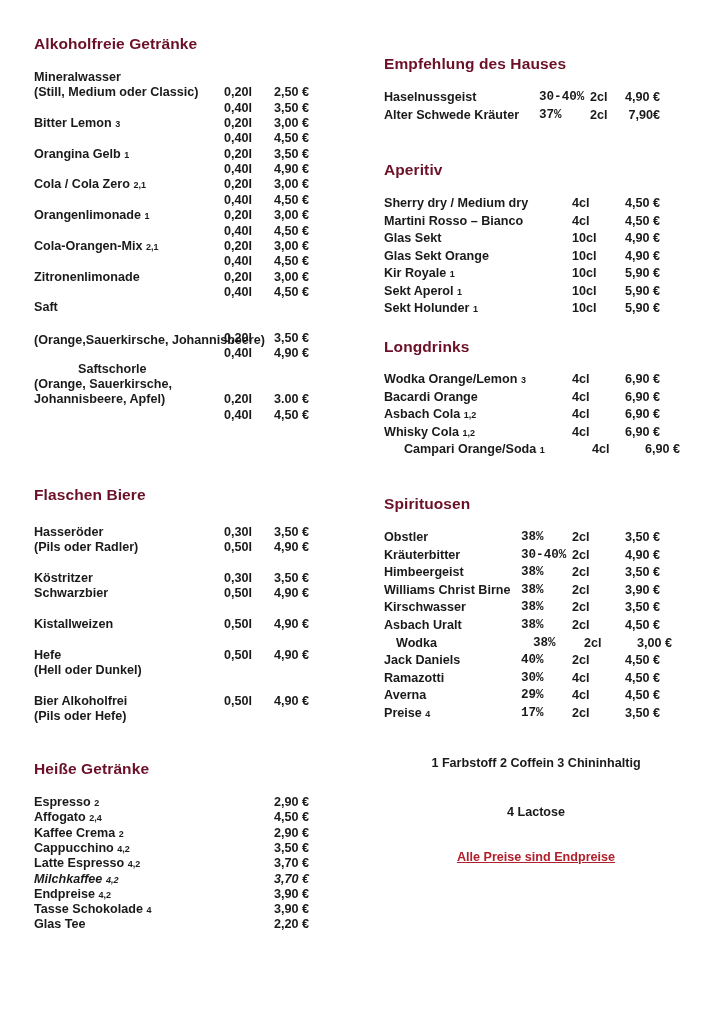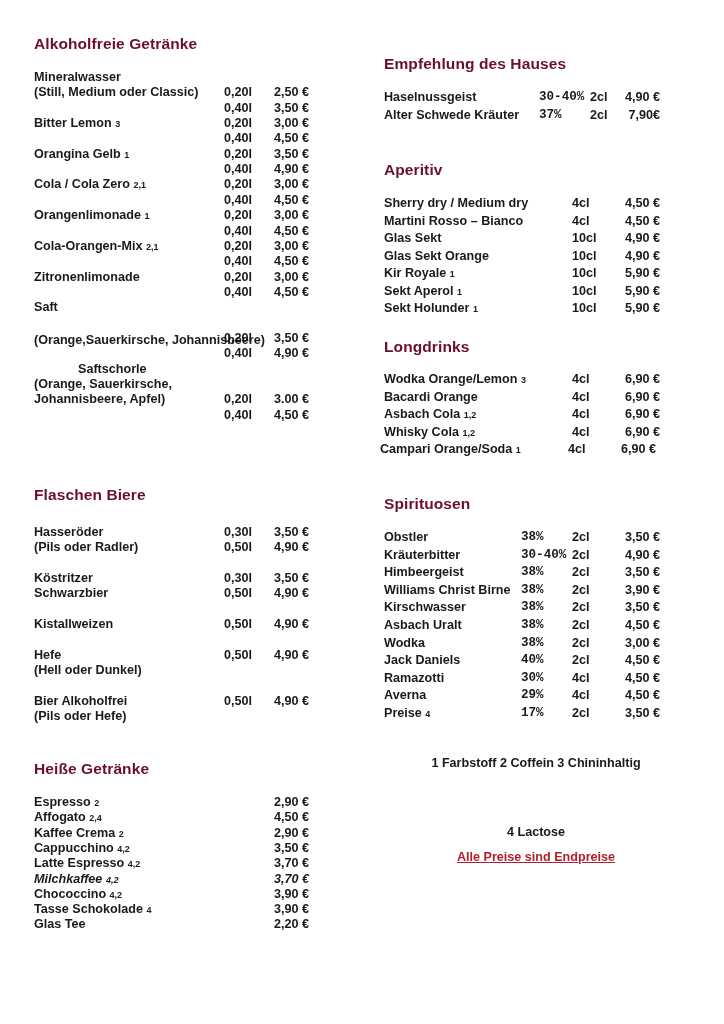--- a/index.html
+++ b/index.html
@@ -196,21 +196,21 @@
     </div>
     <div class="row l" style="left:34px;top:856.2px;width:290px;">
       <span class="name"><span style="position:static">Latte Espresso</span> <span class="fn" style="position:static">4,2</span></span>
       <span class="price">3,70 €</span>
     </div>
     <div class="row l" style="left:34px;top:871.5px;width:290px;font-style:italic;">
       <span class="name"><span style="position:static">Milchkaffee</span> <span class="fn" style="position:static">4,2</span></span>
       <span class="price">3,70 €</span>
     </div>
     <div class="row l" style="left:34px;top:886.8px;width:290px;">
-      <span class="name"><span style="position:static">Chococcino</span> <span class="fn" style="position:static">4,2</span></span>
+      <span class="name"><span style="position:static">Endpreise</span> <span class="fn" style="position:static">4,2</span></span>
       <span class="price">3,90 €</span>
     </div>
     <div class="row l" style="left:34px;top:902.1px;width:290px;">
       <span class="name"><span style="position:static">Tasse Schokolade</span> <span class="fn" style="position:static">4</span></span>
       <span class="price">3,90 €</span>
     </div>
     <div class="row l" style="left:34px;top:917.4px;width:290px;">
       <span class="name"><span style="position:static">Glas Tee</span></span>
       <span class="price">2,20 €</span>
     </div>
@@ -286,21 +286,21 @@
     <div class="row r" style="left:384px;top:407.2px;width:280px;">
       <span class="name"><span style="position:static">Asbach Cola </span> <span class="fn" style="position:static">1,2</span></span>
       <span class="vol" style="left:188px">4cl</span>
       <span class="price" style="left:216px">6,90 €</span>
     </div>
     <div class="row r" style="left:384px;top:424.8px;width:280px;">
       <span class="name"><span style="position:static">Whisky Cola</span> <span class="fn" style="position:static">1,2</span></span>
       <span class="vol" style="left:188px">4cl</span>
       <span class="price" style="left:216px">6,90 €</span>
     </div>
-    <div class="row r" style="left:380px;top:442.4px;width:280px;">
+    <div class="row r" style="left:404px;top:442.4px;width:280px;">
       <span class="name"><span style="position:static">Campari Orange/Soda</span> <span class="fn" style="position:static">1</span></span>
       <span class="vol" style="left:188px">4cl</span>
       <span class="price" style="left:216px">6,90 €</span>
     </div>
   </div>
 
 <div class="h" style="left:384px;top:495px;">Spirituosen</div>
 <div id="spir">
     <div class="row r" style="left:384px;top:530px;width:280px;">
       <span class="name"><span style="position:static">Obstler</span></span>
@@ -331,21 +331,21 @@
       <span class="pct" style="left:137px">38%</span>
       <span class="vol" style="left:188px">2cl</span>
       <span class="price" style="left:216px">3,50 €</span>
     </div>
     <div class="row r" style="left:384px;top:618px;width:280px;">
       <span class="name"><span style="position:static">Asbach Uralt</span></span>
       <span class="pct" style="left:137px">38%</span>
       <span class="vol" style="left:188px">2cl</span>
       <span class="price" style="left:216px">4,50 €</span>
     </div>
-    <div class="row r" style="left:384px;top:635.6px;width:280px;">
+    <div class="row r" style="left:396px;top:635.6px;width:280px;">
       <span class="name"><span style="position:static">Wodka</span></span>
       <span class="pct" style="left:137px">38%</span>
       <span class="vol" style="left:188px">2cl</span>
       <span class="price" style="left:216px">3,00 €</span>
     </div>
     <div class="row r" style="left:384px;top:653.2px;width:280px;">
       <span class="name"><span style="position:static">Jack Daniels</span></span>
       <span class="pct" style="left:137px">40%</span>
       <span class="vol" style="left:188px">2cl</span>
       <span class="price" style="left:216px">4,50 €</span>
@@ -364,14 +364,14 @@
     </div>
     <div class="row r" style="left:384px;top:706px;width:280px;">
       <span class="name"><span style="position:static">Preise</span> <span class="fn" style="position:static">4</span></span>
       <span class="pct" style="left:137px">17%</span>
       <span class="vol" style="left:188px">2cl</span>
       <span class="price" style="left:216px">3,50 €</span>
     </div>
   </div>
 
 <div class="legend" style="top:756px;">1  Farbstoff  2 Coffein   3 Chininhaltig</div>
-<div class="legend" style="top:805px;margin-top:20px;">4 Lactose</div>
+<div class="legend" style="top:805px;">4 Lactose</div>
 <div class="note" style="top:850px;">Alle Preise sind Endpreise</div>
 
 </body></html>

